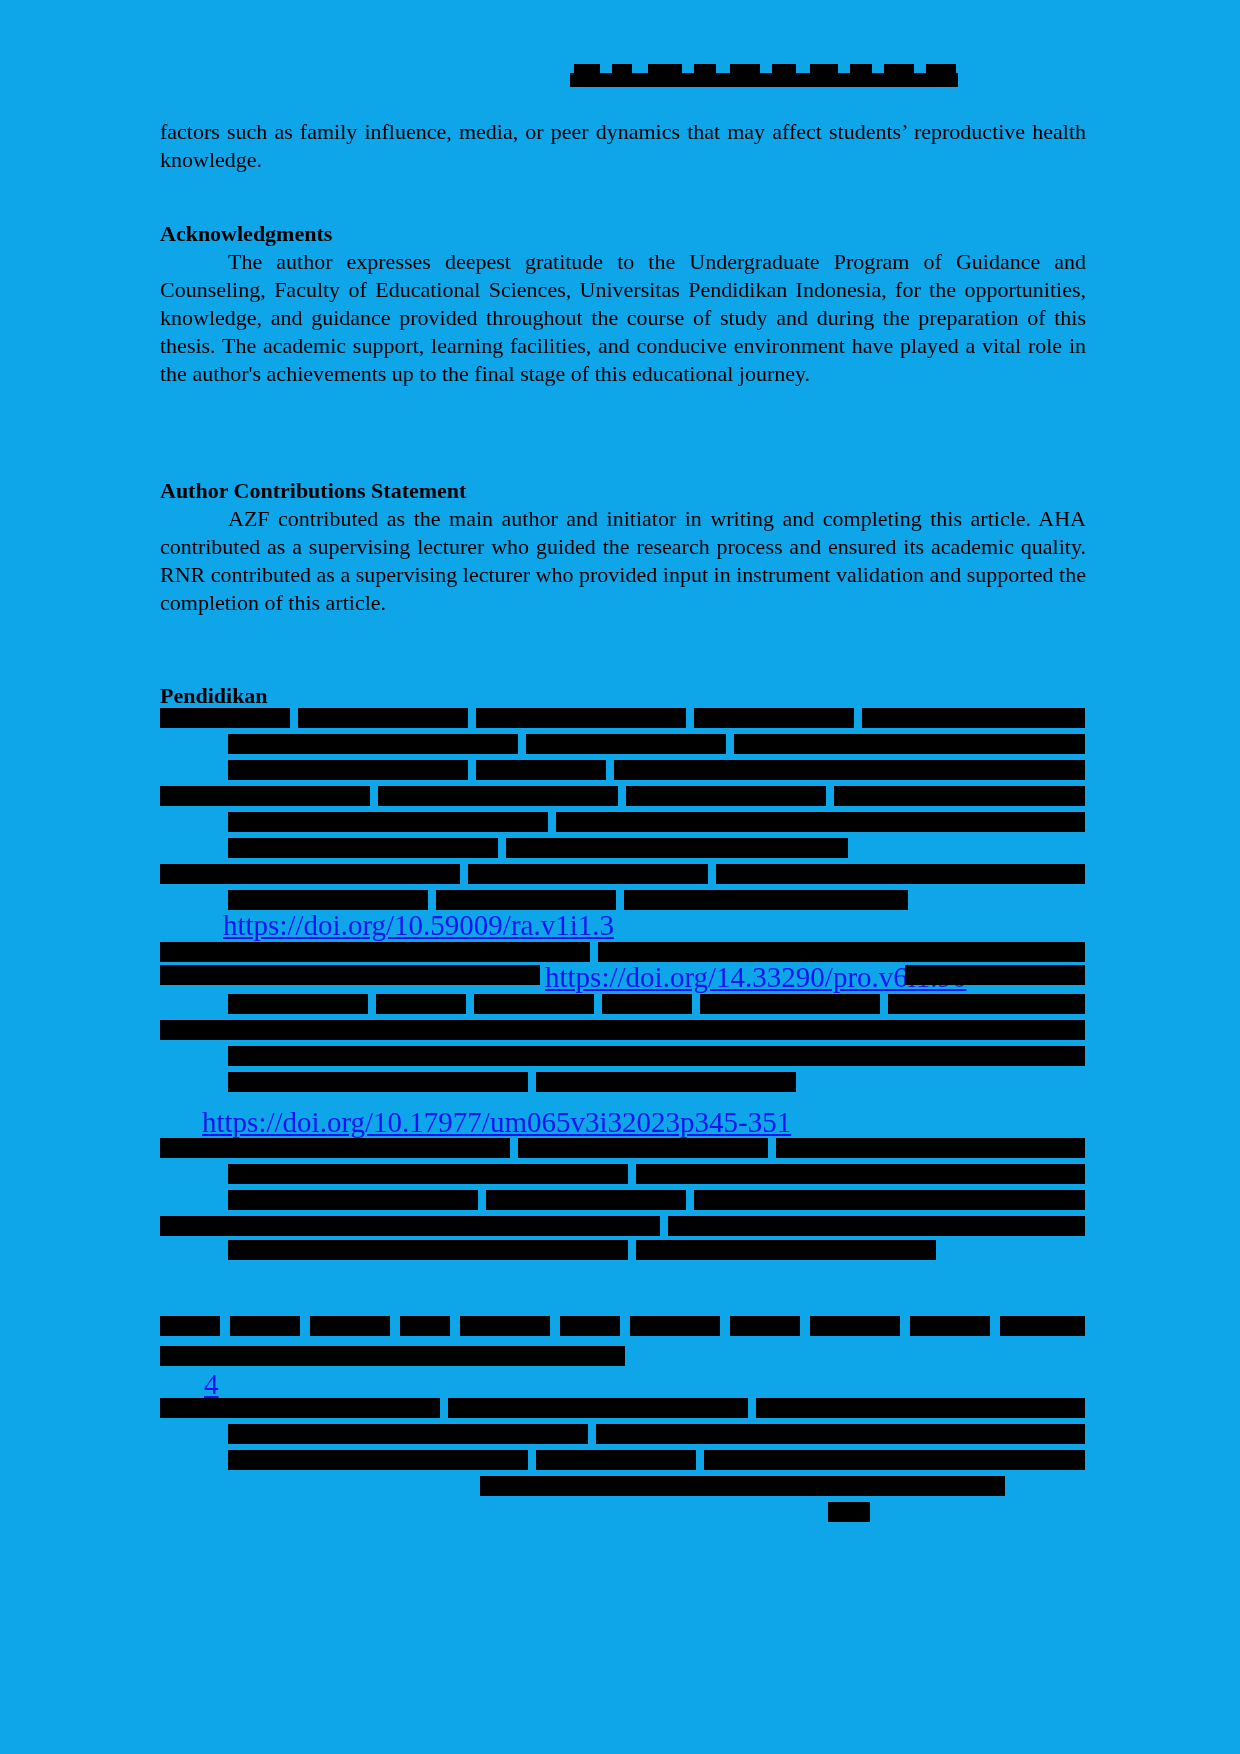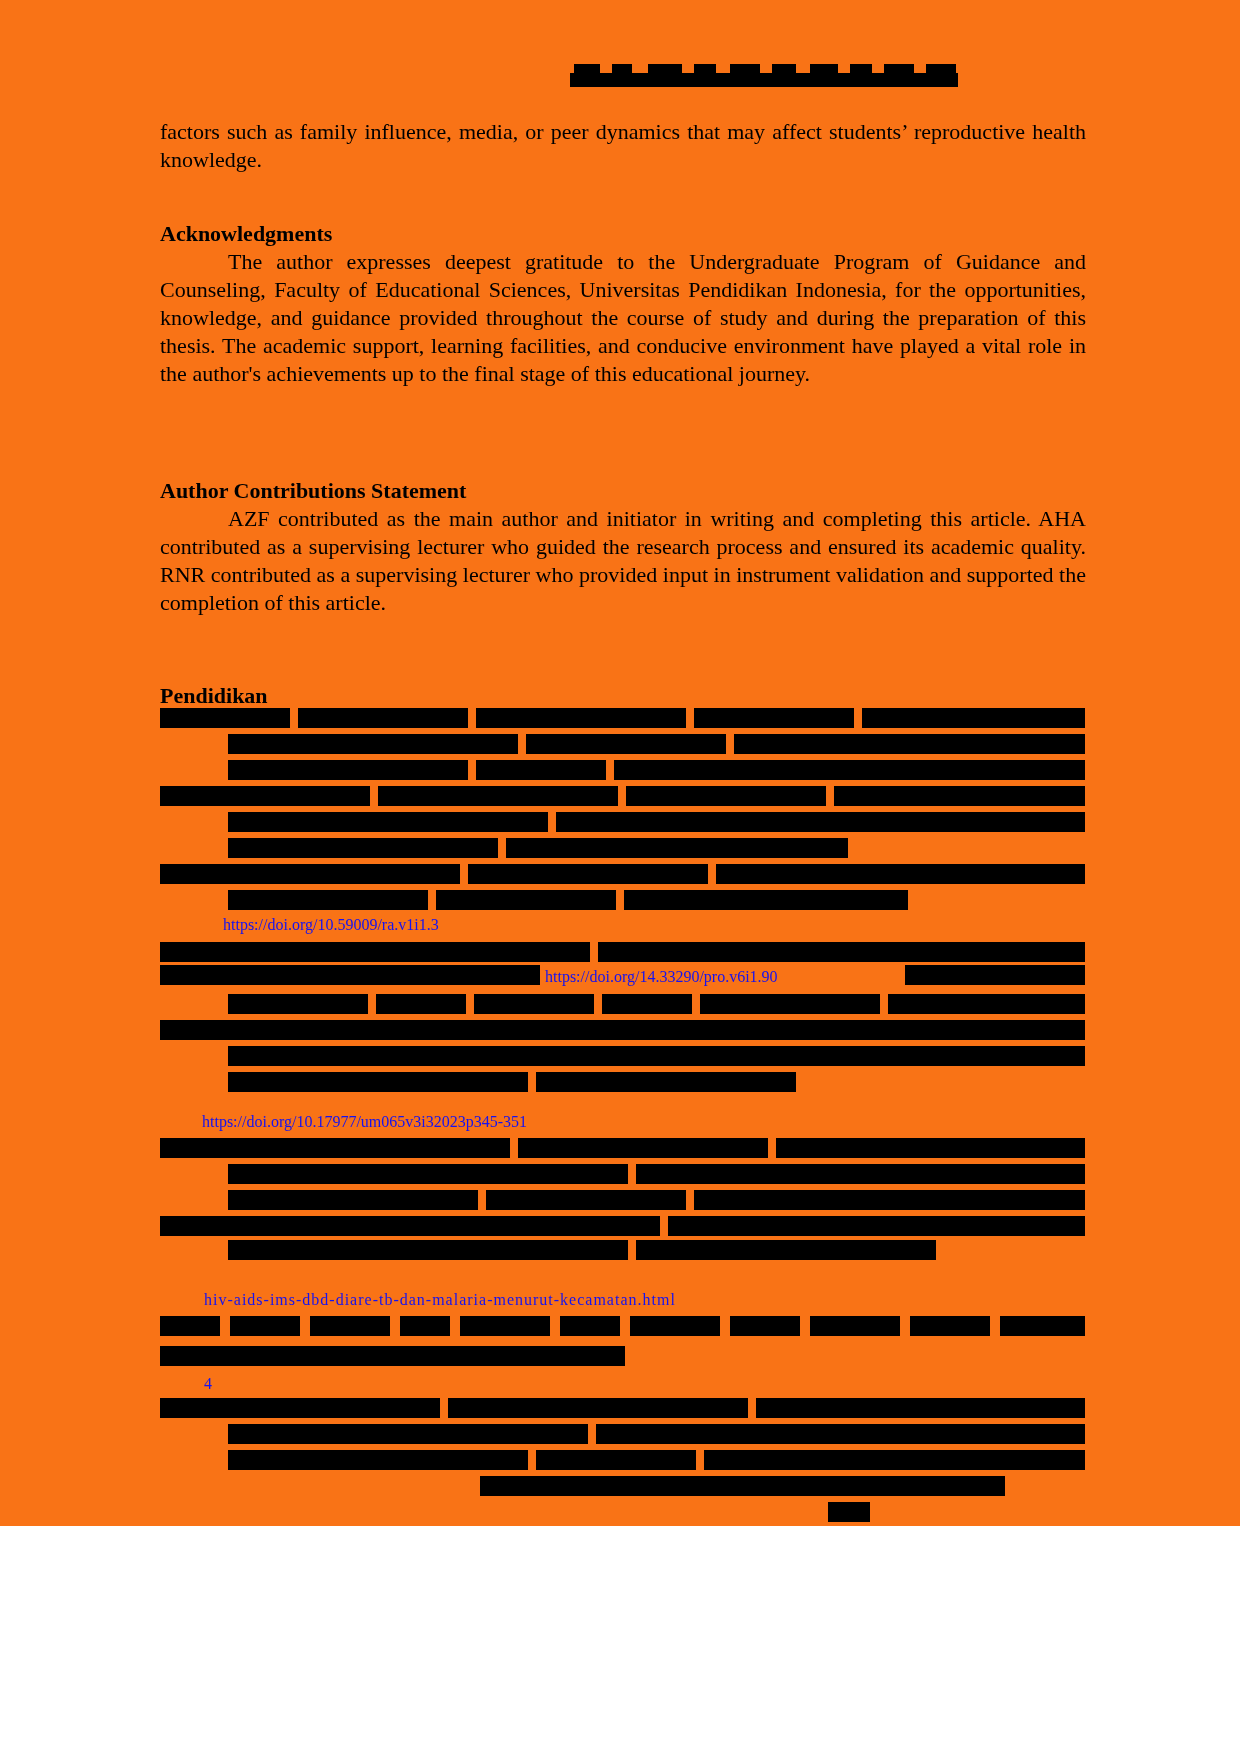--- a/index.html
+++ b/index.html
@@ -1,39 +1,40 @@
 <!DOCTYPE html>
 <html><head>
 <meta charset="utf-8">
 <style>
   html,body { margin:0; padding:0; background:#ffffff; }
   .page {
     position:relative;
-    width:1240px; height:1526px;
-    background:#f97316;
+    width:1240px; height:1754px;
+    background:#0ea5e9;
     font-family:"Liberation Serif", serif;
     color:#000000;
     overflow:hidden;
   }
   .abs { position:absolute; }
   .body-text {
     font-size:22px; line-height:28px;
     text-align:justify; margin:0;
     width:926px; left:160px;
   }
   .indent { text-indent:68px; }
   .heading {
     font-size:22px; font-weight:bold; margin:0;
     left:160px; line-height:28px;
   }
   .redact { position:absolute; background:#000000; }
   .ref-link {
     position:absolute;
-    font-size:16px; line-height:24px;
+    font-size:29px; line-height:24px;
     white-space:nowrap;
+    text-decoration:underline;
     cursor:pointer;
     text-align:center;
   }
   #header-redaction div { position:absolute; background:#000000; }
 </style>
 </head>
 <body>
 
 <div class="page">
 
@@ -109,21 +110,20 @@
       <div class="redact" style="left: 776px; top: 1138px; width: 309px; height: 20px; background: rgb(0, 0, 0);"></div>
       <div class="redact" style="left: 228px; top: 1164px; width: 400px; height: 20px; background: rgb(0, 0, 0);"></div>
       <div class="redact" style="left: 636px; top: 1164px; width: 449px; height: 20px; background: rgb(0, 0, 0);"></div>
       <div class="redact" style="left: 228px; top: 1190px; width: 250px; height: 20px; background: rgb(0, 0, 0);"></div>
       <div class="redact" style="left: 486px; top: 1190px; width: 200px; height: 20px; background: rgb(0, 0, 0);"></div>
       <div class="redact" style="left: 694px; top: 1190px; width: 391px; height: 20px; background: rgb(0, 0, 0);"></div>
       <div class="redact" style="left: 160px; top: 1216px; width: 500px; height: 20px; background: rgb(0, 0, 0);"></div>
       <div class="redact" style="left: 668px; top: 1216px; width: 417px; height: 20px; background: rgb(0, 0, 0);"></div>
       <div class="redact" style="left: 228px; top: 1240px; width: 400px; height: 20px; background: rgb(0, 0, 0);"></div>
       <div class="redact" style="left: 636px; top: 1240px; width: 300px; height: 20px; background: rgb(0, 0, 0);"></div>
-      <a class="ref-link" style="left: 204px; top: 1288px; color: rgb(22, 19, 240); letter-spacing: 1px;">hiv-aids-ims-dbd-diare-tb-dan-malaria-menurut-kecamatan.html</a>
       <div class="redact" style="left: 160px; top: 1316px; width: 60px; height: 20px; background: rgb(0, 0, 0);"></div>
       <div class="redact" style="left: 230px; top: 1316px; width: 70px; height: 20px; background: rgb(0, 0, 0);"></div>
       <div class="redact" style="left: 310px; top: 1316px; width: 80px; height: 20px; background: rgb(0, 0, 0);"></div>
       <div class="redact" style="left: 400px; top: 1316px; width: 50px; height: 20px; background: rgb(0, 0, 0);"></div>
       <div class="redact" style="left: 460px; top: 1316px; width: 90px; height: 20px; background: rgb(0, 0, 0);"></div>
       <div class="redact" style="left: 560px; top: 1316px; width: 60px; height: 20px; background: rgb(0, 0, 0);"></div>
       <div class="redact" style="left: 630px; top: 1316px; width: 90px; height: 20px; background: rgb(0, 0, 0);"></div>
       <div class="redact" style="left: 730px; top: 1316px; width: 70px; height: 20px; background: rgb(0, 0, 0);"></div>
       <div class="redact" style="left: 810px; top: 1316px; width: 90px; height: 20px; background: rgb(0, 0, 0);"></div>
       <div class="redact" style="left: 910px; top: 1316px; width: 80px; height: 20px; background: rgb(0, 0, 0);"></div>

